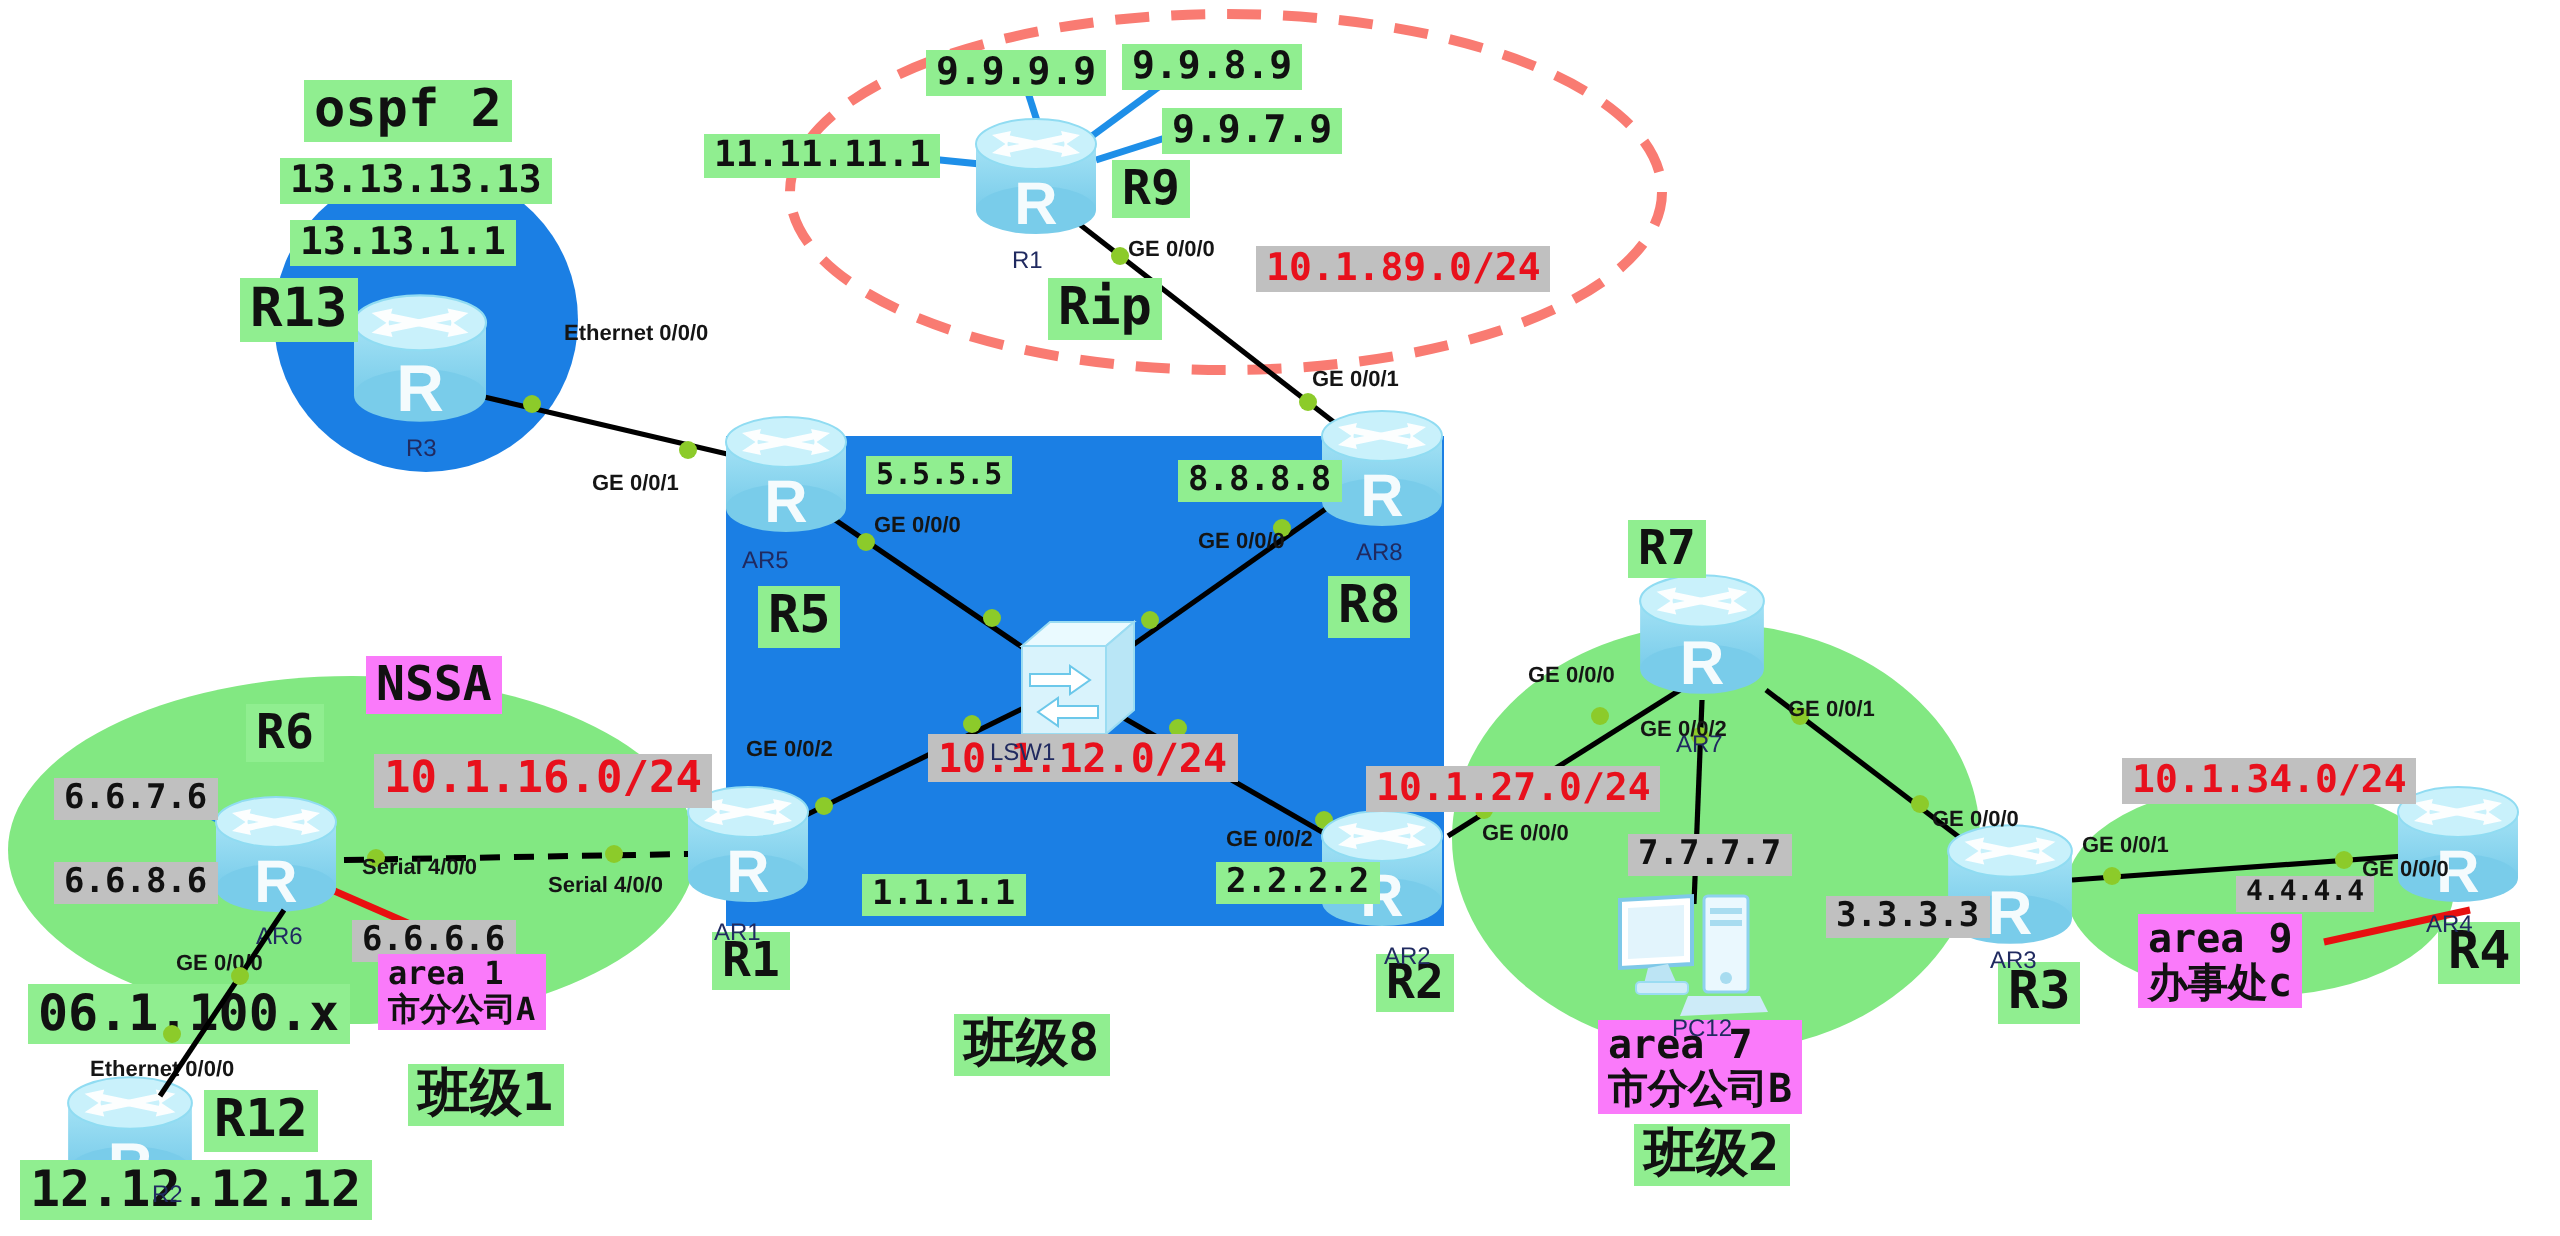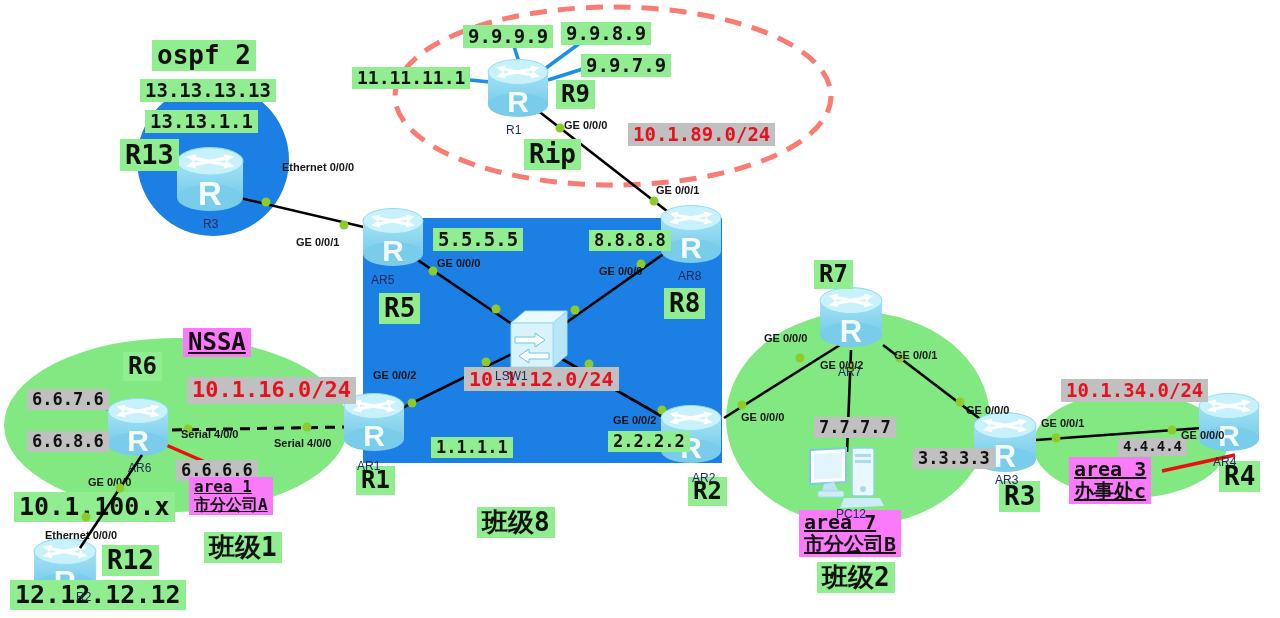--- a/index.html
+++ b/index.html
@@ -6,21 +6,21 @@
   #canvas{position:relative;width:1280px;height:618px;overflow:hidden;background:#fff;
           font-family:"Liberation Sans",sans-serif;}
   .layer{position:absolute;left:0;top:0;width:1280px;height:618px;}
   .z1{z-index:1}.z5{z-index:5}
   .device{position:absolute;z-index:2;}
   .lbl{position:absolute;z-index:3;padding:1px 5px;font-family:"DejaVu Sans Mono","Liberation Mono",monospace;
        font-weight:bold;color:#111;white-space:pre-line;line-height:1.12;}
   .g{background:var(--label_green);}
   .gy{background:var(--label_gray);}
   .net{background:var(--label_gray);color:var(--net_red);}
-  .pk{background:var(--label_pink);text-decoration:underline;}
+  .pk{background:var(--label_pink);}
   .port{position:absolute;z-index:4;font-family:"Liberation Sans",sans-serif;font-size:11px;
         font-weight:bold;color:#151515;white-space:nowrap;}
   .dev{position:absolute;z-index:4;font-family:"Liberation Sans",sans-serif;font-size:12px;
        color:var(--device_navy);white-space:nowrap;}
 </style>
 </head>
 <body>
 
 <div id="canvas">
 
@@ -171,55 +171,56 @@
   <div class="lbl g" style="left:120px;top:139px;font-size:27px">R13</div>
 
   <div class="lbl g" style="left:463px;top:25px;font-size:19px">9.9.9.9</div>
   <div class="lbl g" style="left:561px;top:22px;font-size:19px">9.9.8.9</div>
   <div class="lbl g" style="left:581px;top:54px;font-size:19px">9.9.7.9</div>
   <div class="lbl g" style="left:352px;top:67px;font-size:18px">11.11.11.1</div>
   <div class="lbl g" style="left:556px;top:80px;font-size:24px">R9</div>
   <div class="lbl g" style="left:524px;top:139px;font-size:26px">Rip</div>
   <div class="lbl net" style="left:628px;top:123px;font-size:19px">10.1.89.0/24</div>
 
-  <div class="lbl g" style="left:433px;top:228px;font-size:19px">5.5.5.5</div>
+  <div class="lbl g" style="left:433px;top:228px;font-size:15px">5.5.5.5</div>
   <div class="lbl g" style="left:379px;top:293px;font-size:26px">R5</div>
   <div class="lbl g" style="left:589px;top:230px;font-size:17px">8.8.8.8</div>
   <div class="lbl g" style="left:664px;top:288px;font-size:26px">R8</div>
   <div class="lbl net" style="left:464px;top:367px;font-size:20px">10.1.12.0/24</div>
 
   <div class="lbl g" style="left:431px;top:437px;font-size:17px">1.1.1.1</div>
   <div class="lbl g" style="left:356px;top:466px;font-size:24px">R1</div>
   <div class="lbl g" style="left:608px;top:431px;font-size:17px">2.2.2.2</div>
   <div class="lbl g" style="left:688px;top:477px;font-size:24px">R2</div>
   <div class="lbl g" style="left:477px;top:507px;font-size:26px">班级8</div>
 
   <div class="lbl pk" style="left:183px;top:328px;font-size:24px">NSSA</div>
   <div class="lbl g" style="left:123px;top:352px;font-size:24px">R6</div>
   <div class="lbl net" style="left:187px;top:377px;font-size:22px">10.1.16.0/24</div>
   <div class="lbl gy" style="left:27px;top:389px;font-size:17px">6.6.7.6</div>
   <div class="lbl gy" style="left:27px;top:431px;font-size:17px">6.6.8.6</div>
   <div class="lbl gy" style="left:176px;top:460px;font-size:17px">6.6.6.6</div>
   <div class="lbl pk" style="left:189px;top:477px;font-size:16px">area 1
 市分公司A</div>
   <div class="lbl g" style="left:204px;top:532px;font-size:26px">班级1</div>
-  <div class="lbl g" style="left:14px;top:492px;font-size:25px">10.1.100.x</div>
+  <div class="lbl g" style="left:14px;top:492px;font-size:25px">06.1.100.x</div>
   <div class="lbl g" style="left:102px;top:545px;font-size:26px">R12</div>
   <div class="lbl g" style="left:10px;top:580px;font-size:25px">12.12.12.12</div>
 
+  <div class="lbl net" style="left:683px;top:383px;font-size:19px">10.1.27.0/24</div>
   <div class="lbl g" style="left:814px;top:260px;font-size:24px">R7</div>
   <div class="lbl gy" style="left:814px;top:417px;font-size:17px">7.7.7.7</div>
   <div class="lbl pk" style="left:799px;top:510px;font-size:20px">area 7
 市分公司B</div>
   <div class="lbl g" style="left:817px;top:562px;font-size:26px">班级2</div>
   <div class="lbl gy" style="left:913px;top:448px;font-size:17px">3.3.3.3</div>
   <div class="lbl g" style="left:999px;top:481px;font-size:26px">R3</div>
   <div class="lbl net" style="left:1061px;top:379px;font-size:19px">10.1.34.0/24</div>
   <div class="lbl gy" style="left:1118px;top:438px;font-size:14px">4.4.4.4</div>
-  <div class="lbl pk" style="left:1069px;top:457px;font-size:20px">area 3
+  <div class="lbl pk" style="left:1069px;top:457px;font-size:20px">area 9
 办事处c</div>
   <div class="lbl g" style="left:1219px;top:461px;font-size:26px">R4</div>
 
   <div class="port" style="left:282px;top:161px">Ethernet 0/0/0</div>
   <div class="port" style="left:296px;top:236px">GE 0/0/1</div>
   <div class="port" style="left:437px;top:257px">GE 0/0/0</div>
   <div class="port" style="left:564px;top:119px">GE 0/0/0</div>
   <div class="port" style="left:656px;top:184px">GE 0/0/1</div>
   <div class="port" style="left:599px;top:265px">GE 0/0/0</div>
   <div class="port" style="left:373px;top:369px">GE 0/0/2</div>

